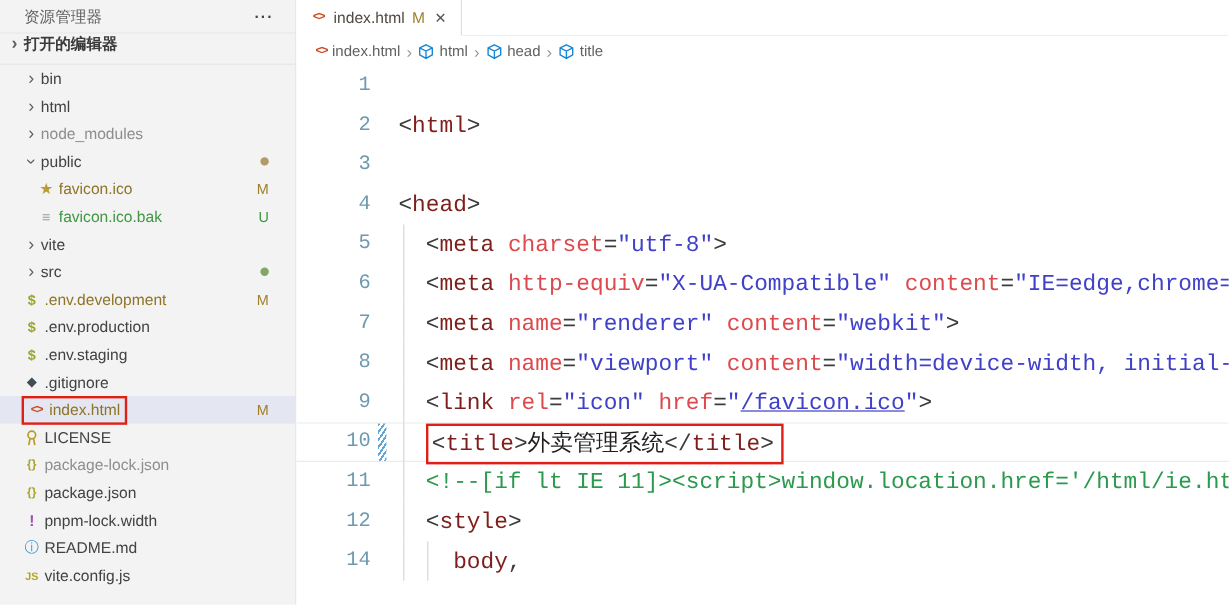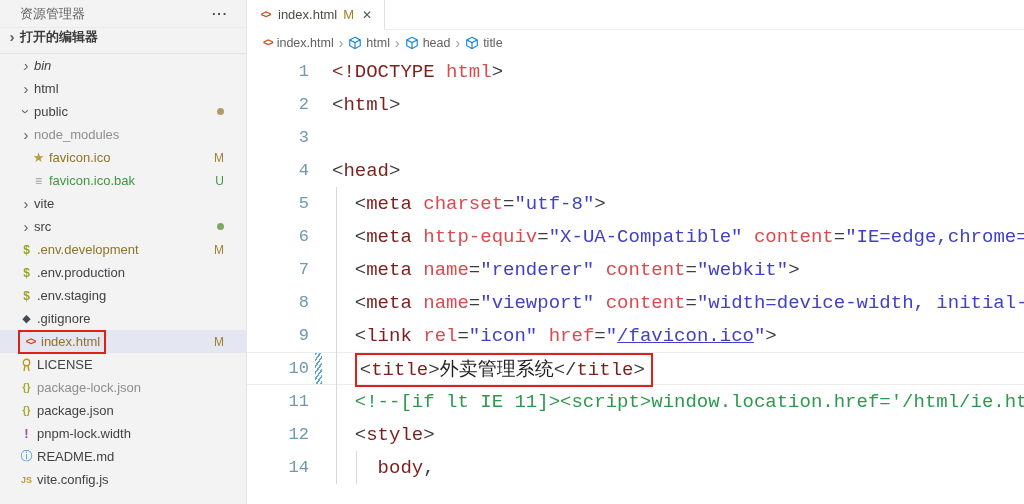--- a/index.html
+++ b/index.html
@@ -86,44 +86,44 @@
   <aside class="sidebar">
     <div class="sb-header">
       <span class="sb-title">资源管理器</span>
       <span class="sb-menu">···</span>
     </div>
     <div class="sb-section">
       <span class="chev r"></span>
       <span>打开的编辑器</span>
     </div>
     <div id="tree">
-        <div class="tree-row" style="padding-left: 18px; font-style: italic;">
+        <div class="tree-row" style="padding-left: 18px;">
           <span class="row-inner">
             <span class="chev r"></span>
             <span class="t-label">bin</span>
           </span>
         </div>
         <div class="tree-row" style="padding-left: 18px;">
           <span class="row-inner">
             <span class="chev r"></span>
             <span class="t-label">html</span>
+          </span>
+        </div>
+        <div class="tree-row" style="padding-left: 18px;">
+          <span class="row-inner">
+            <span class="chev r"></span>
+            <span class="t-label ignored">node_modules</span>
           </span>
         </div>
         <div class="tree-row" style="padding-left: 18px;">
           <span class="row-inner">
             <span class="chev d"></span>
             <span class="t-label">public</span>
           </span>
           <span class="badge b-dot dot-modified"></span>
-        </div>
-        <div class="tree-row" style="padding-left: 18px;">
-          <span class="row-inner">
-            <span class="chev r"></span>
-            <span class="t-label ignored">node_modules</span>
-          </span>
         </div>
         <div class="tree-row" style="padding-left: 30px;">
           <span class="row-inner">
             <span class="fic ic-star">★</span>
             <span class="t-label modified">favicon.ico</span>
           </span>
           <span class="badge b-M">M</span>
         </div>
         <div class="tree-row" style="padding-left: 30px;">
           <span class="row-inner">
@@ -257,21 +257,21 @@
         <span class="bc-item">
           <span style="display: inline-flex;">
             <svg width="14" height="14" viewBox="0 0 16 16">
               <path d="M8 1.5 L14 4.5 V11 L8 14.5 L2 11 V4.5 Z M2 4.5 L8 7.5 L14 4.5 M8 7.5 V14.5" fill="none" stroke="#1585d8" stroke-width="1.3"></path>
             </svg>
           </span>
           <span>title</span>
         </span>
       </div>
     <div class="code" id="code">
-        <div class="line"><span class="gutter">1</span><span class="code-text"><span class="tk-tag">&lt;!DOCTYPE </span><span class="tk-attr">html</span><span class="tk-punct">&gt;</span></span></div>
+        <div class="line"><span class="gutter">1</span></div>
         <div class="line"><span class="gutter">2</span><span class="code-text"><span class="tk-punct">&lt;</span><span class="tk-tag">html</span><span class="tk-punct">&gt;</span></span></div>
         <div class="line"><span class="gutter">3</span><span class="code-text"></span></div>
         <div class="line"><span class="gutter">4</span><span class="code-text"><span class="tk-punct">&lt;</span><span class="tk-tag">head</span><span class="tk-punct">&gt;</span></span></div>
         <div class="line"><span class="gutter">5</span><span class="guide" style="left: 89px;"></span><span class="code-text"><span class="tk-plain">  </span><span class="tk-punct">&lt;</span><span class="tk-tag">meta</span><span class="tk-plain"> </span><span class="tk-attr">charset</span><span class="tk-punct">=</span><span class="tk-str">"utf-8"</span><span class="tk-punct">&gt;</span></span></div>
         <div class="line"><span class="gutter">6</span><span class="guide" style="left: 89px;"></span><span class="code-text"><span class="tk-plain">  </span><span class="tk-punct">&lt;</span><span class="tk-tag">meta</span><span class="tk-plain"> </span><span class="tk-attr">http-equiv</span><span class="tk-punct">=</span><span class="tk-str">"X-UA-Compatible"</span><span class="tk-plain"> </span><span class="tk-attr">content</span><span class="tk-punct">=</span><span class="tk-str">"IE=edge,chrome=1"</span></span></div>
         <div class="line"><span class="gutter">7</span><span class="guide" style="left: 89px;"></span><span class="code-text"><span class="tk-plain">  </span><span class="tk-punct">&lt;</span><span class="tk-tag">meta</span><span class="tk-plain"> </span><span class="tk-attr">name</span><span class="tk-punct">=</span><span class="tk-str">"renderer"</span><span class="tk-plain"> </span><span class="tk-attr">content</span><span class="tk-punct">=</span><span class="tk-str">"webkit"</span><span class="tk-punct">&gt;</span></span></div>
         <div class="line"><span class="gutter">8</span><span class="guide" style="left: 89px;"></span><span class="code-text"><span class="tk-plain">  </span><span class="tk-punct">&lt;</span><span class="tk-tag">meta</span><span class="tk-plain"> </span><span class="tk-attr">name</span><span class="tk-punct">=</span><span class="tk-str">"viewport"</span><span class="tk-plain"> </span><span class="tk-attr">content</span><span class="tk-punct">=</span><span class="tk-str">"width=device-width, initial-scale=1.0, maximum-scale=1.0, user-scalable=no"</span></span></div>
         <div class="line"><span class="gutter">9</span><span class="guide" style="left: 89px;"></span><span class="code-text"><span class="tk-plain">  </span><span class="tk-punct">&lt;</span><span class="tk-tag">link</span><span class="tk-plain"> </span><span class="tk-attr">rel</span><span class="tk-punct">=</span><span class="tk-str">"icon"</span><span class="tk-plain"> </span><span class="tk-attr">href</span><span class="tk-punct">=</span><span class="tk-str">"</span><span class="tk-link">/favicon.ico</span><span class="tk-str">"</span><span class="tk-punct">&gt;</span></span></div>
         <div class="line current"><span class="gutter">10</span><span class="guide" style="left: 89px;"></span><span class="gmark"></span><span class="code-text"><span class="tk-plain">  </span><span class="red-box"><span class="tk-punct">&lt;</span><span class="tk-tag">title</span><span class="tk-punct">&gt;</span><span class="tk-plain">外卖管理系统</span><span class="tk-punct">&lt;/</span><span class="tk-tag">title</span><span class="tk-punct">&gt;</span></span></span></div>
         <div class="line"><span class="gutter">11</span><span class="guide" style="left: 89px;"></span><span class="code-text"><span class="tk-plain">  </span><span class="tk-comment">&lt;!--[if lt IE 11]&gt;&lt;script&gt;window.location.href='/html/ie.html'&lt;/script&gt;&lt;![endif]--&gt;</span></span></div>

